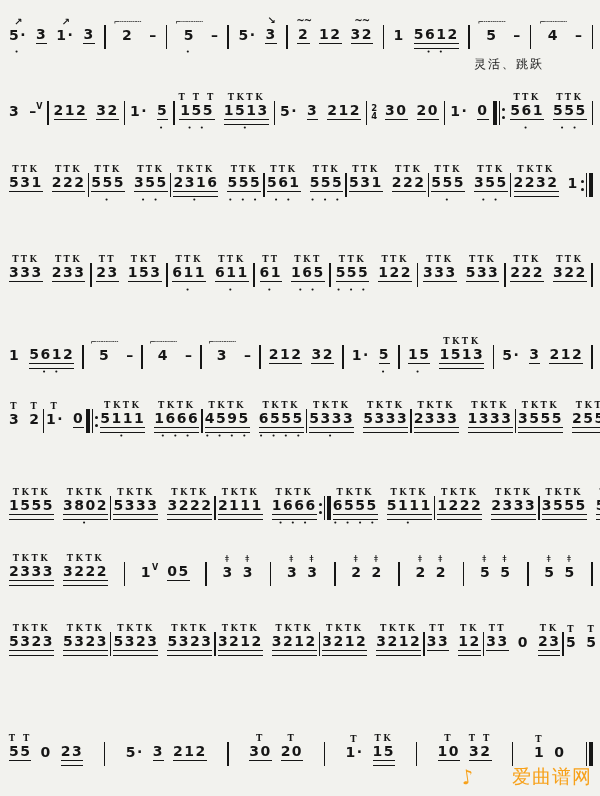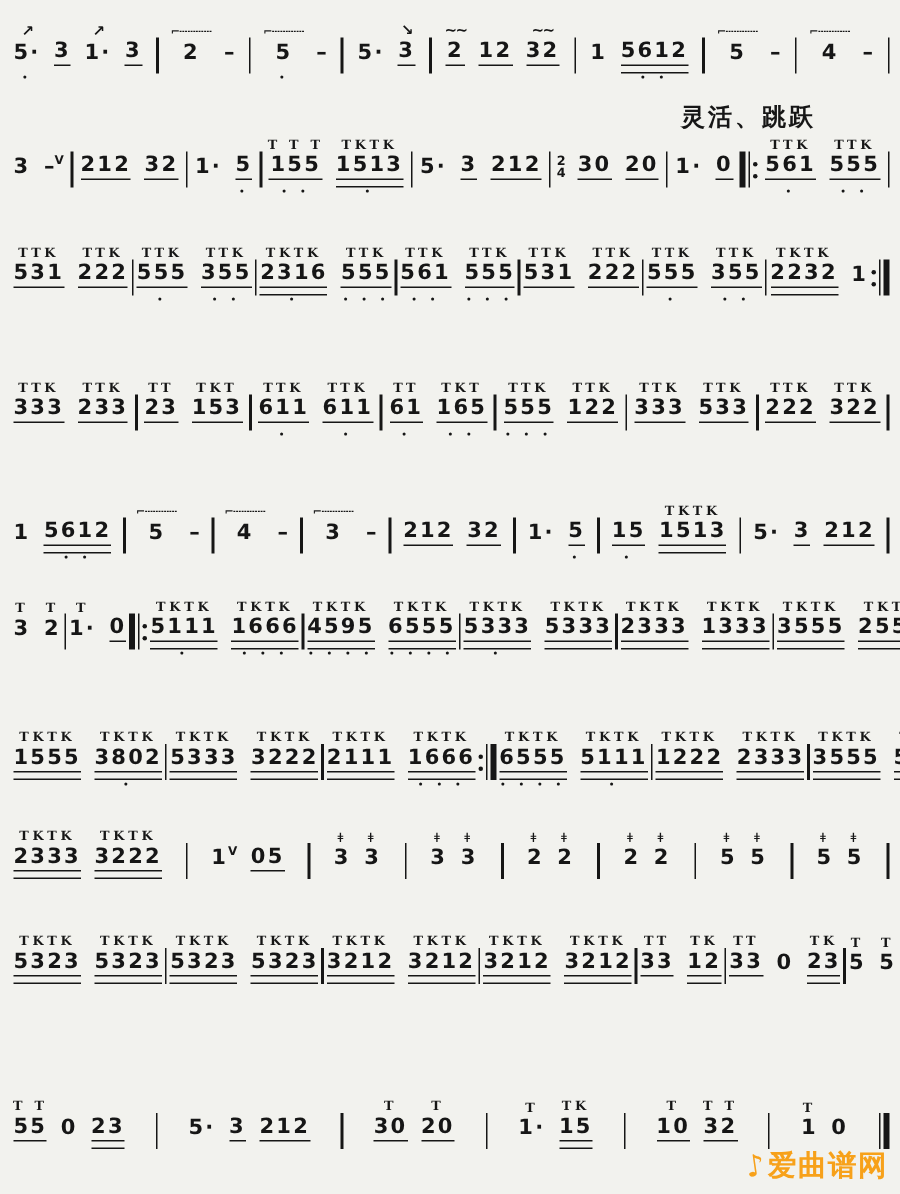--- a/index.html
+++ b/index.html
@@ -23,25 +23,25 @@
   .u1{border-top:1.5px solid #161616;}
   .u2{border-top:1.5px solid #161616;border-bottom:1.5px solid #161616;height:4px;}
   .gdots{height:8px;font-size:7px;line-height:7px;letter-spacing:3px;white-space:pre;}
   .ts{display:flex;flex-direction:column;align-items:center;justify-content:flex-end;height:17px;}
   .tsn{font-size:8.5px;font-weight:bold;line-height:8px;}
   .barline{display:flex;align-items:flex-end;gap:2px;margin-bottom:8px;}
   .bl{width:1.5px;height:24px;background:#161616;}
   .bl.thick{width:3.5px;}
   .rdots{display:flex;flex-direction:column;gap:5px;margin-bottom:6px;}
   .rdots i{width:3px;height:3px;border-radius:50%;background:#161616;display:block;}
-  .expr{position:absolute;top:68px;right:56px;font-size:16px;font-weight:bold;letter-spacing:2px;}
+  .expr{position:absolute;top:56px;right:56px;font-size:12px;font-weight:normal;letter-spacing:2px;}
   .wm{position:absolute;right:8px;bottom:6px;display:flex;align-items:center;gap:2px;color:#f7a11a;}
   .wm .icon{font-size:20px;line-height:20px;transform:rotate(-8deg);}
-  .wm .txt{font-size:19px;font-weight:bold;letter-spacing:1px;
-           font-family:"DejaVu Sans",sans-serif;}
+  .wm .txt{font-size:19px;font-weight:normal;letter-spacing:1px;
+           font-family:"DejaVu Sans",sans-serif;margin-left:36px;}
 </style>
 </head>
 <body>
 
 <div id="page">
   <div class="expr">灵活、跳跃</div>
   <div id="score">
       <div class="system" style="top: 12px;">
         <div class="measure">
           <div class="group">

